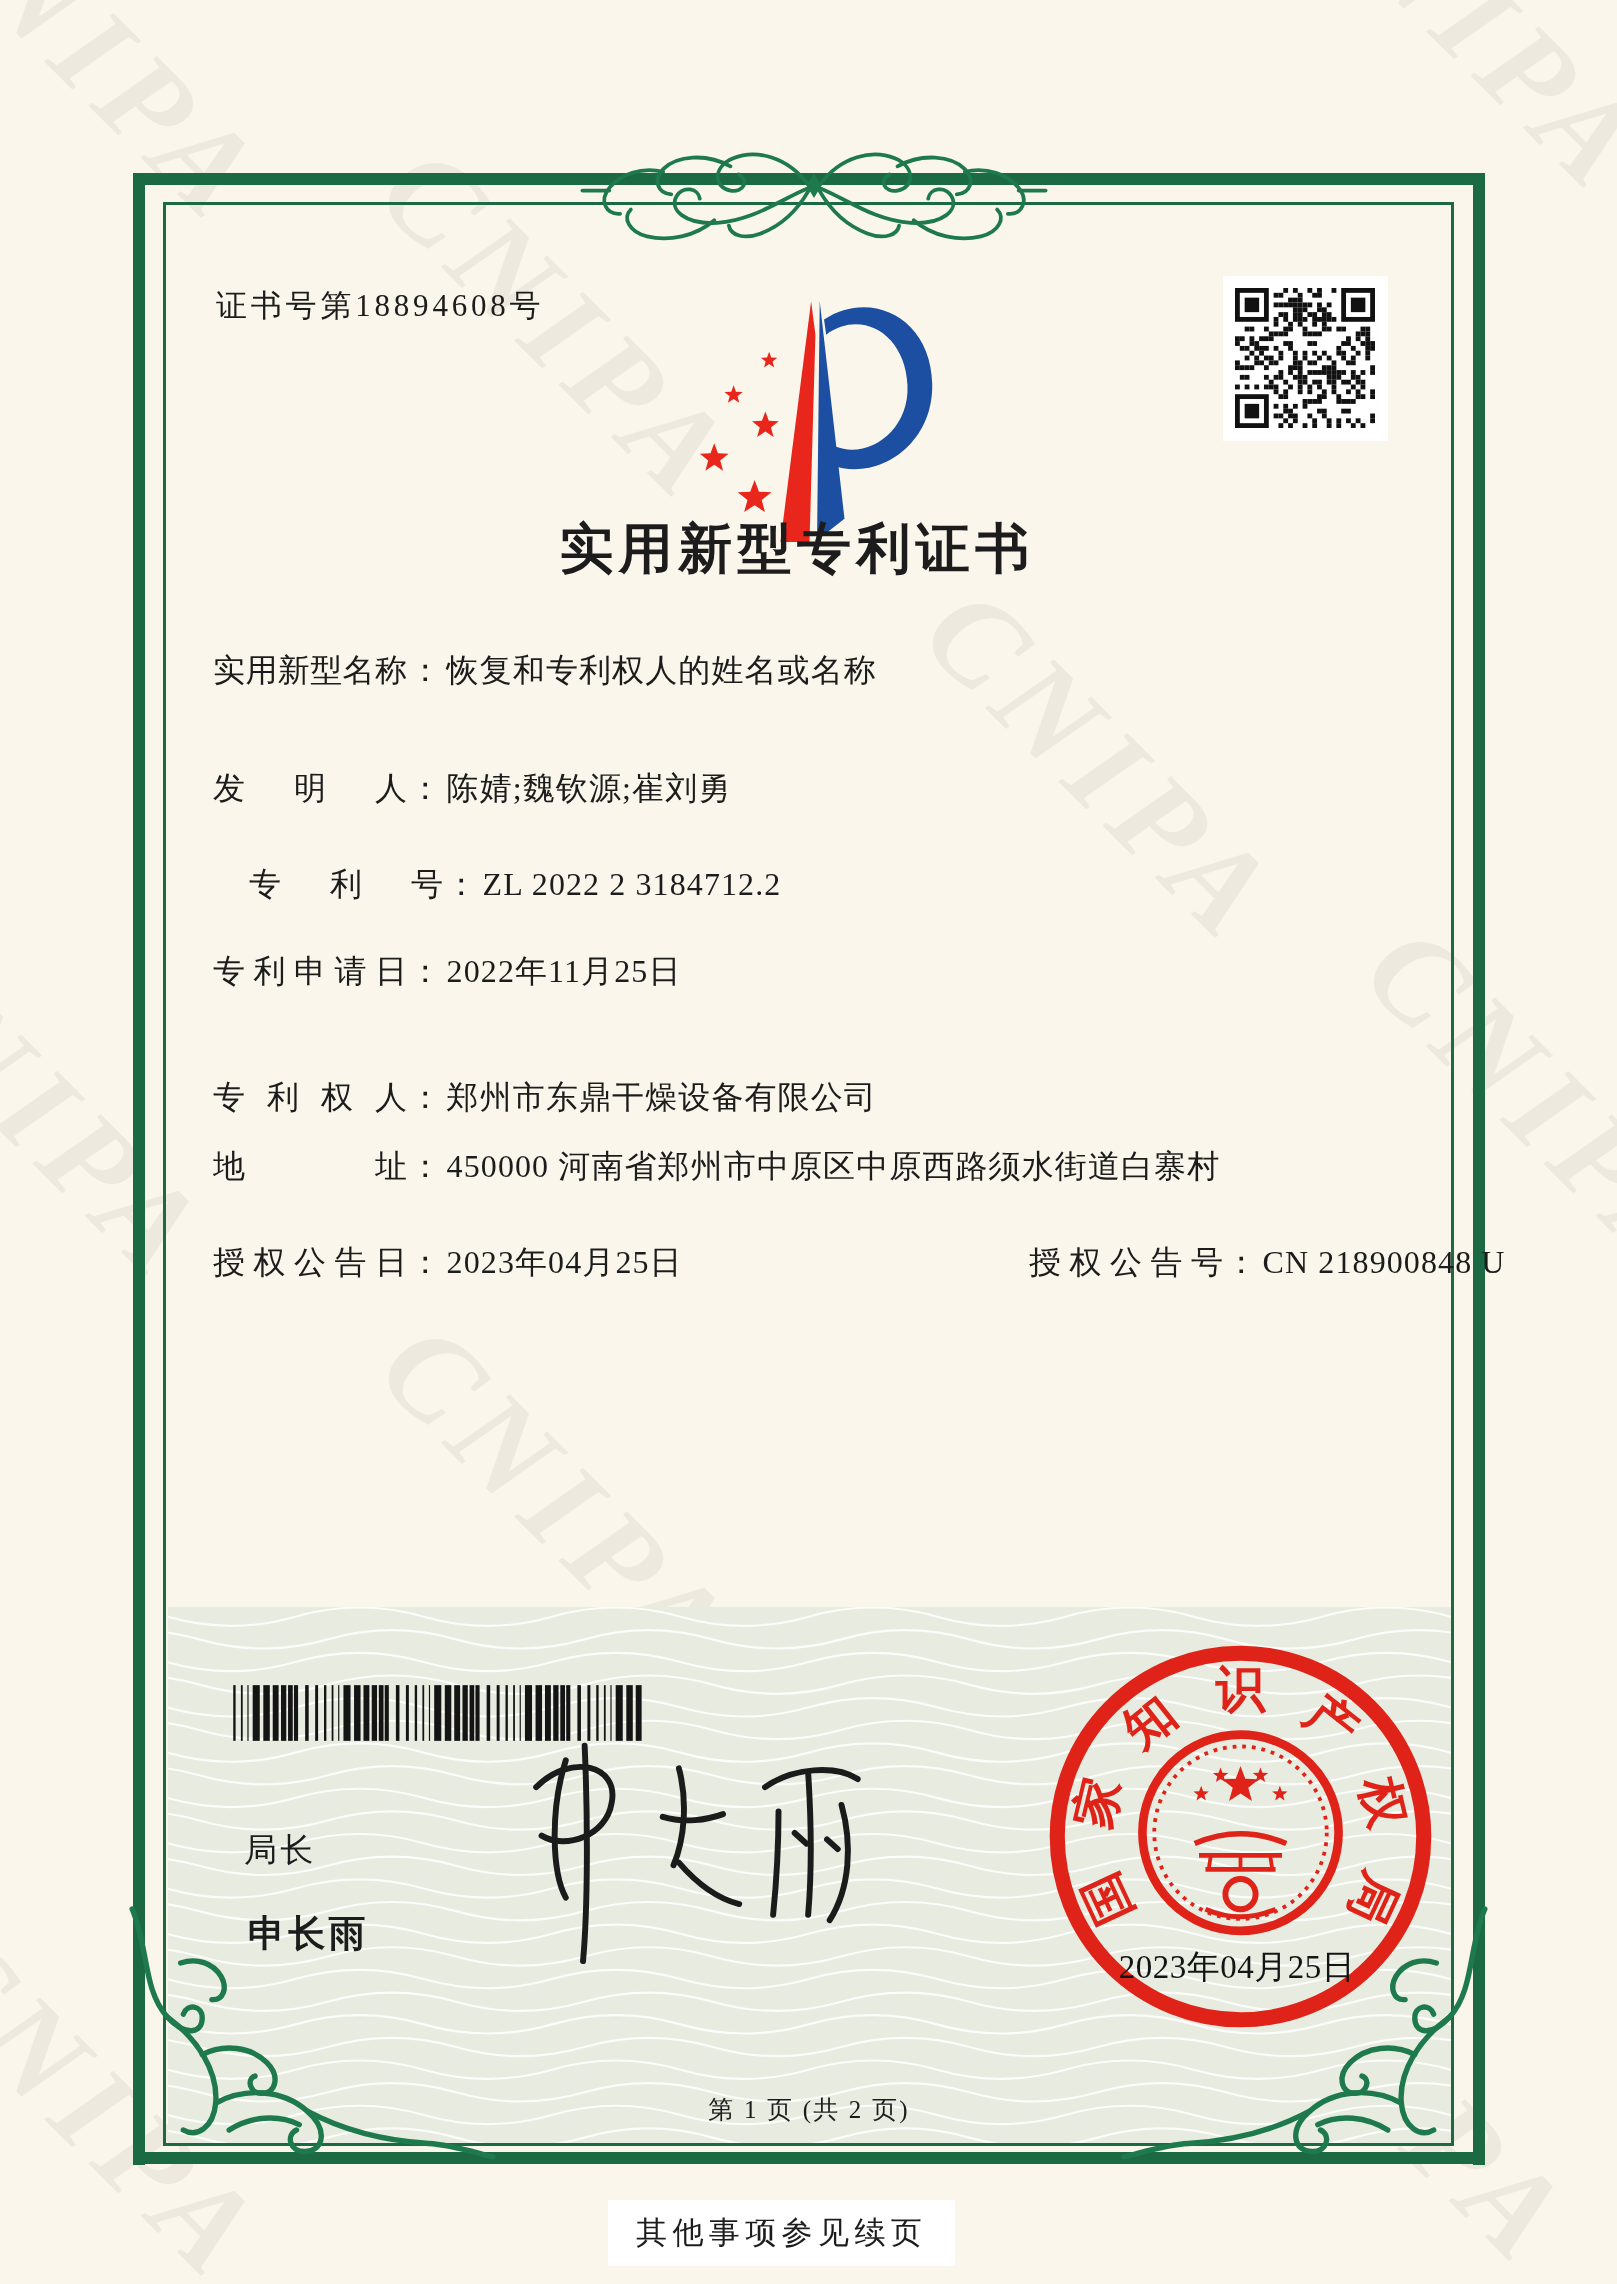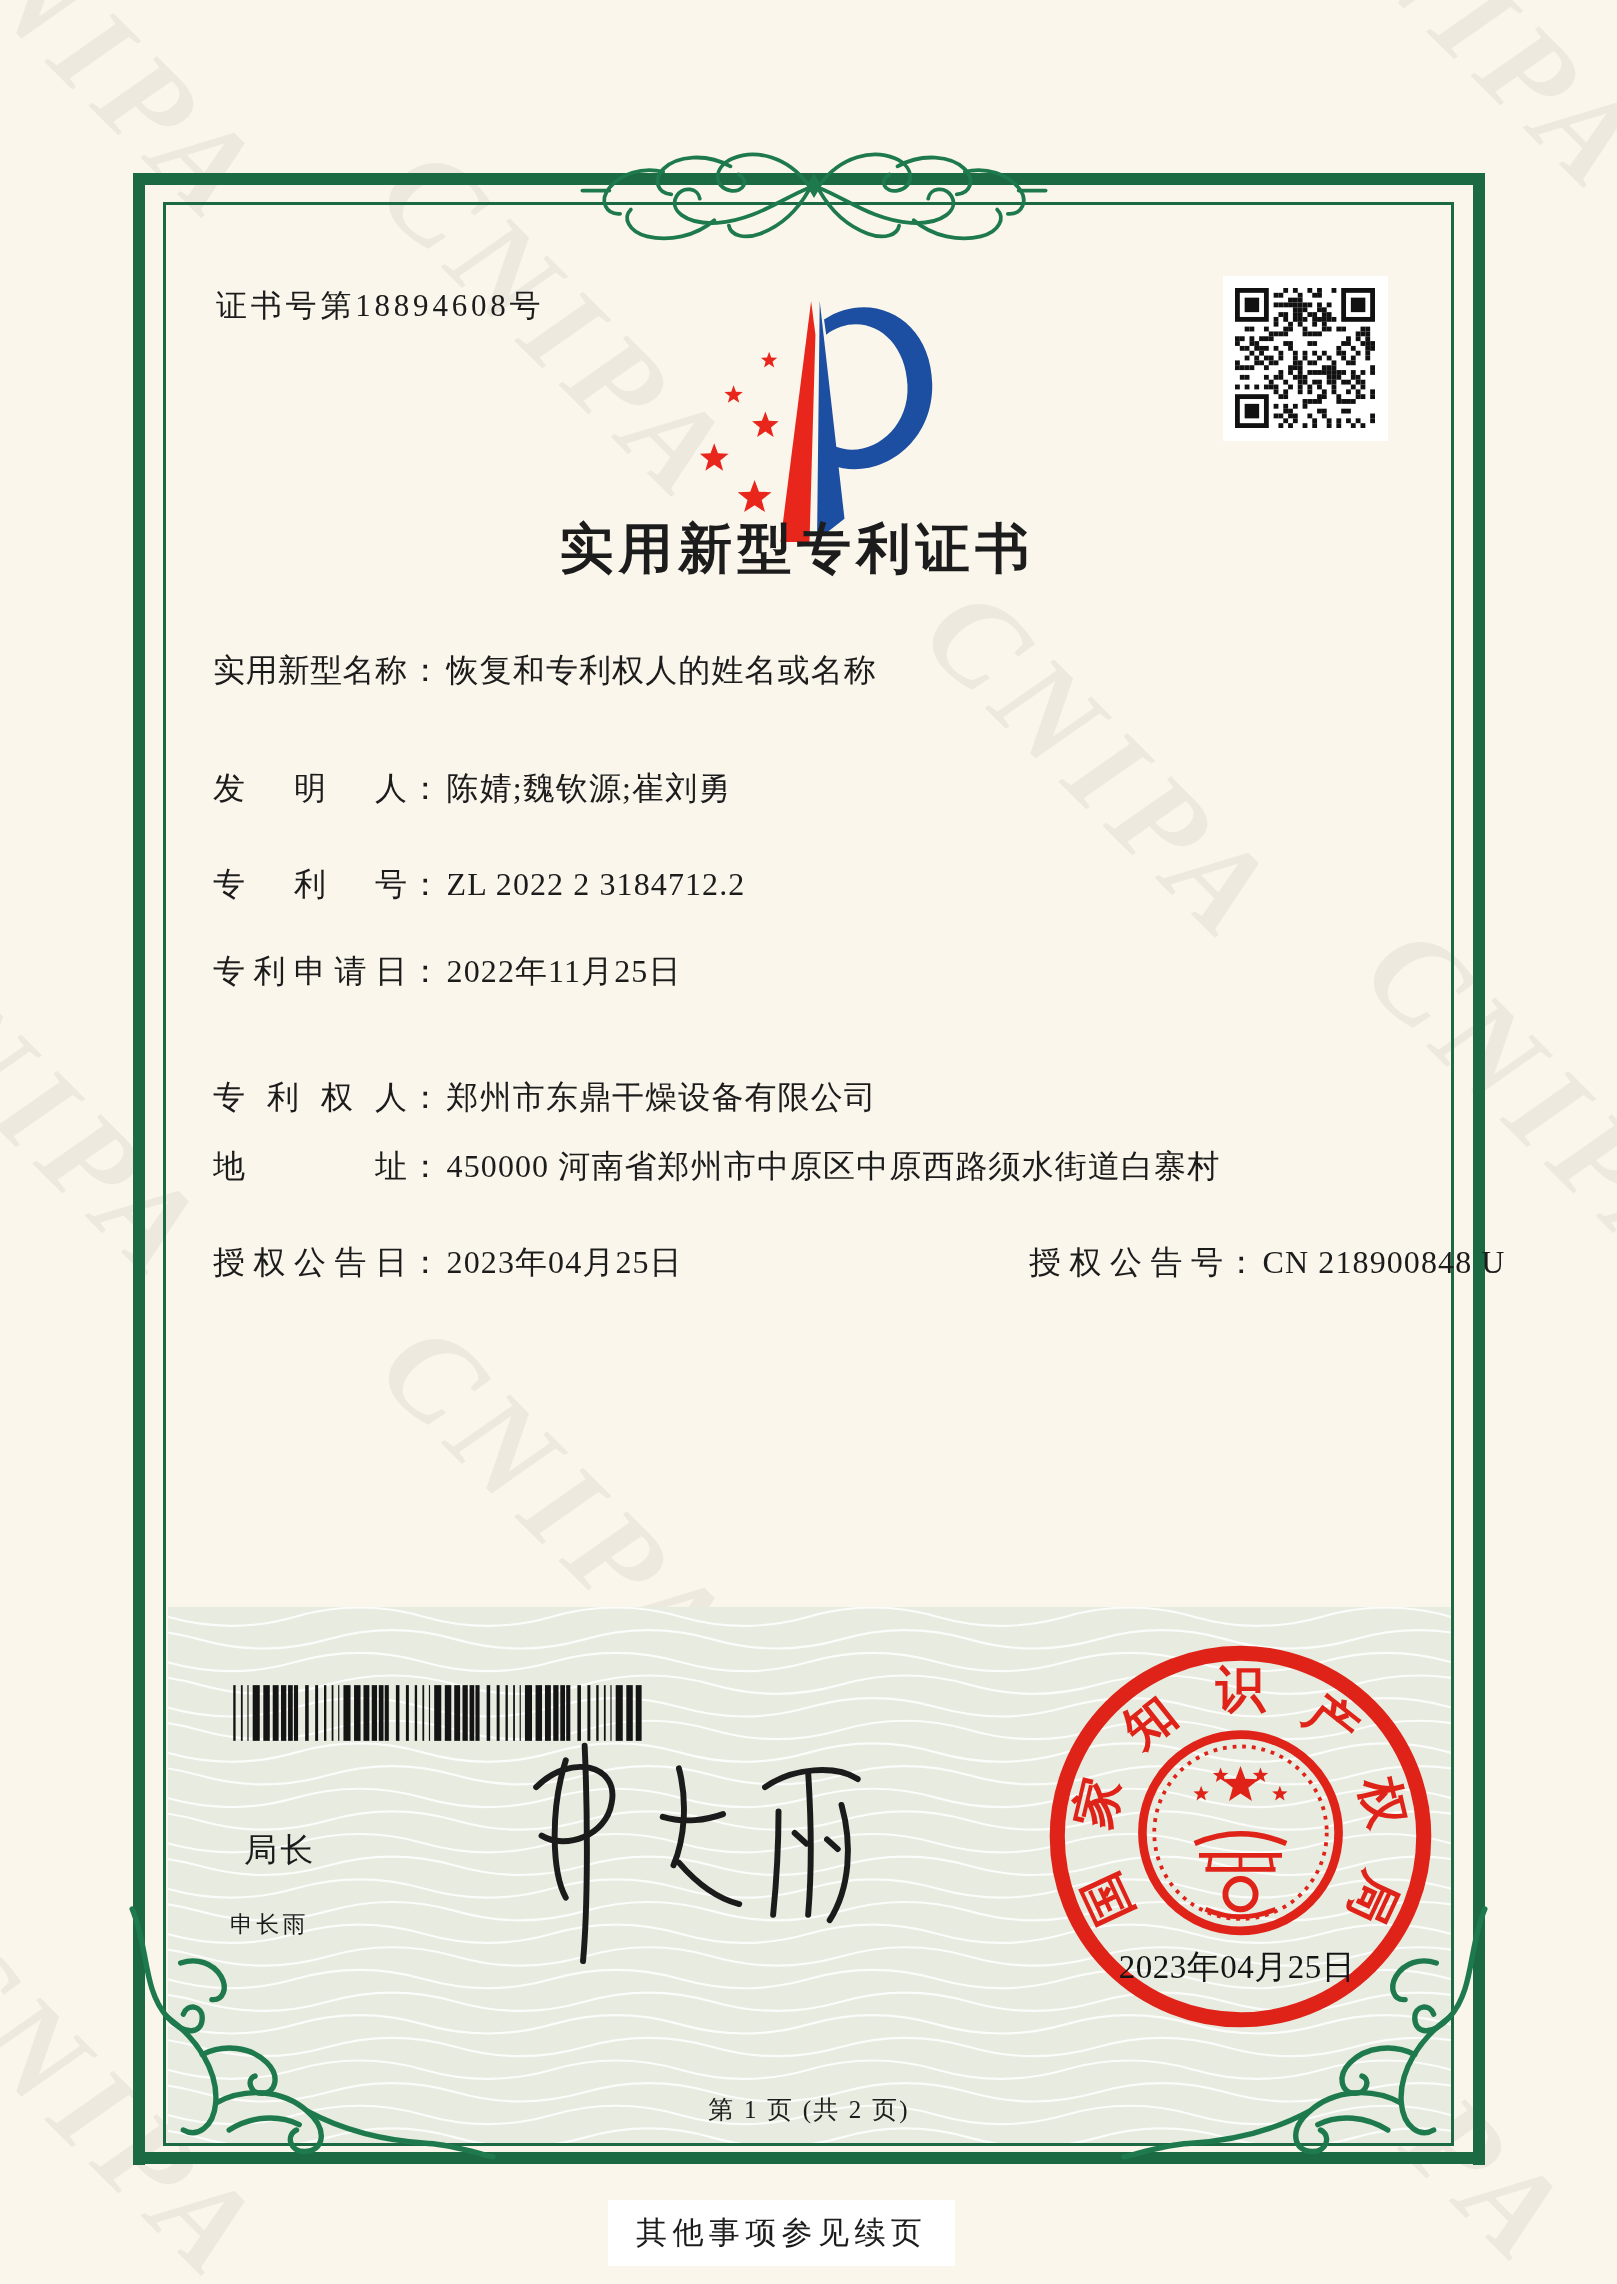--- a/index.html
+++ b/index.html
@@ -38,21 +38,21 @@
   .grant2{position:absolute;left:816px;top:0;white-space:nowrap;}
   
   #bodytext{
     left:211px;top:1317px;width:1200px;font-size:29px;line-height:45px;
     text-align:justify;z-index:5;
   }
   #bodytext p{margin:0;text-indent:2em;letter-spacing:1.1px;}
   
   #barcode{left:232px;top:1683px;z-index:6;}
   #officer-role{left:244px;top:1828px;font-size:33px;letter-spacing:3.2px;z-index:6;font-family:Liberation Sans, sans-serif;}
-  #officer-name{left:230px;top:1909px;font-size:23px;letter-spacing:3.2px;z-index:6;font-family:"Liberation Sans","DejaVu Sans",sans-serif;}
+  #officer-name{left:248px;top:1909px;font-size:37px;letter-spacing:3.2px;z-index:6;font-family:"Liberation Sans","DejaVu Sans",sans-serif;font-weight:bold;}
   #sig{left:485px;top:1736px;z-index:6;}
   #seal{left:1033px;top:1629px;z-index:7;}
   #sealdate{left:1113px;top:1945px;width:248px;text-align:center;font-size:33px;z-index:8;color:#141414;letter-spacing:0.5px;}
   #pageno{left:0;top:2093px;width:1618px;text-align:center;font-size:25px;z-index:6;letter-spacing:2.2px;}
   #contnote{
     left:608px;top:2200px;background:#ffffff;padding:12px 28px;
     font-size:31px;letter-spacing:5.4px;z-index:6;font-family:Liberation Serif, serif;
   }
   
   .orn{position:absolute;z-index:4;}
@@ -438,21 +438,21 @@
   </svg>
 
 <div id="title" class="abs">实用新型专利证书</div>
 
 <div class="row" style="top:649px;">
   <span class="flabel">实用新型名称</span><span class="fcolon">：</span><span class="fvalue">恢复和专利权人的姓名或名称</span>
 </div>
 <div class="row" style="top:767px;">
   <span class="flabel">发明人</span><span class="fcolon">：</span><span class="fvalue">陈婧;魏钦源;崔刘勇</span>
 </div>
-<div class="row" style="top:863px;">
+<div class="row" style="top:863px;margin-left:36px;">
   <span class="flabel">专利号</span><span class="fcolon">：</span><span class="fvalue">ZL 2022 2 3184712.2</span>
 </div>
 <div class="row" style="top:950px;">
   <span class="flabel">专利申请日</span><span class="fcolon">：</span><span class="fvalue">2022年11月25日</span>
 </div>
 <div class="row" style="top:1047px;margin-top:29px;">
   <span class="flabel">专利权人</span><span class="fcolon">：</span><span class="fvalue">郑州市东鼎干燥设备有限公司</span>
 </div>
 <div class="row" style="top:1145px;">
   <span class="flabel">地址</span><span class="fcolon">：</span><span class="fvalue">450000 河南省郑州市中原区中原西路须水街道白寨村</span>

